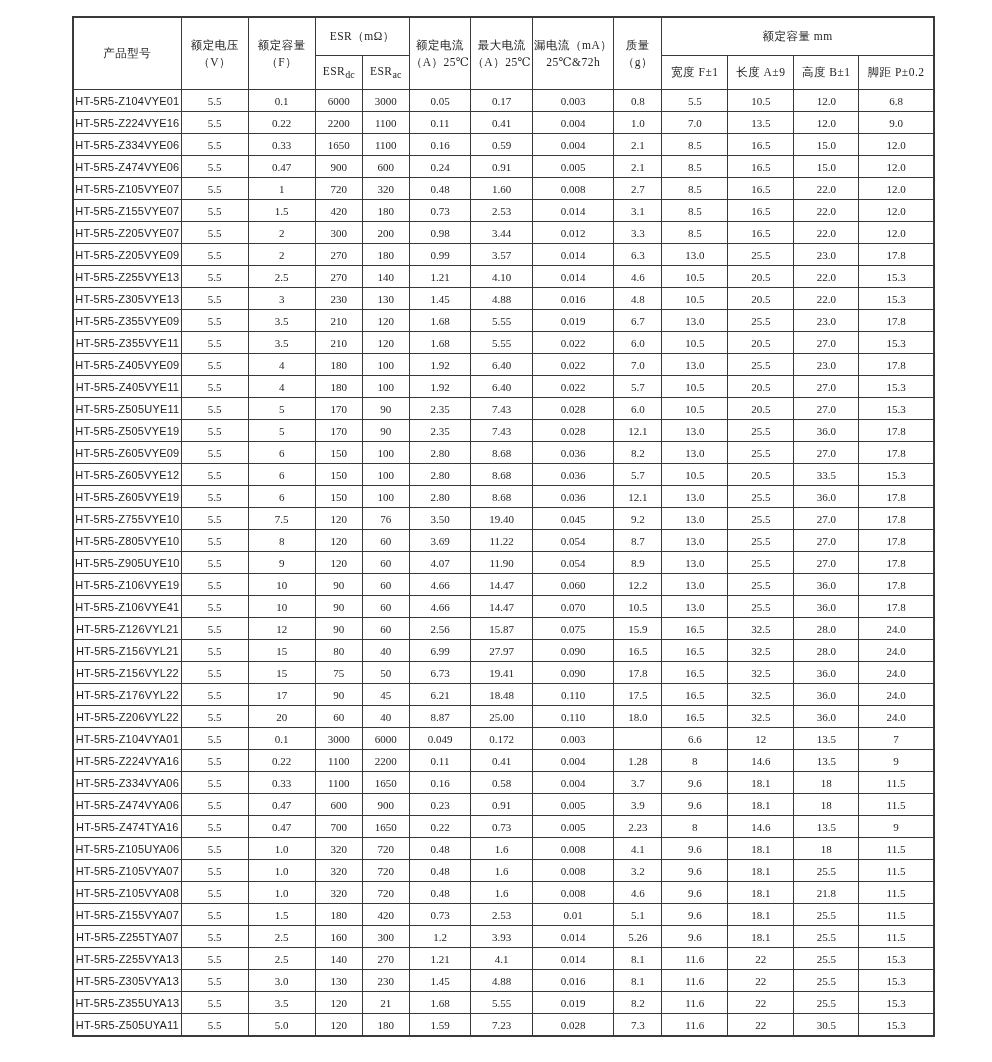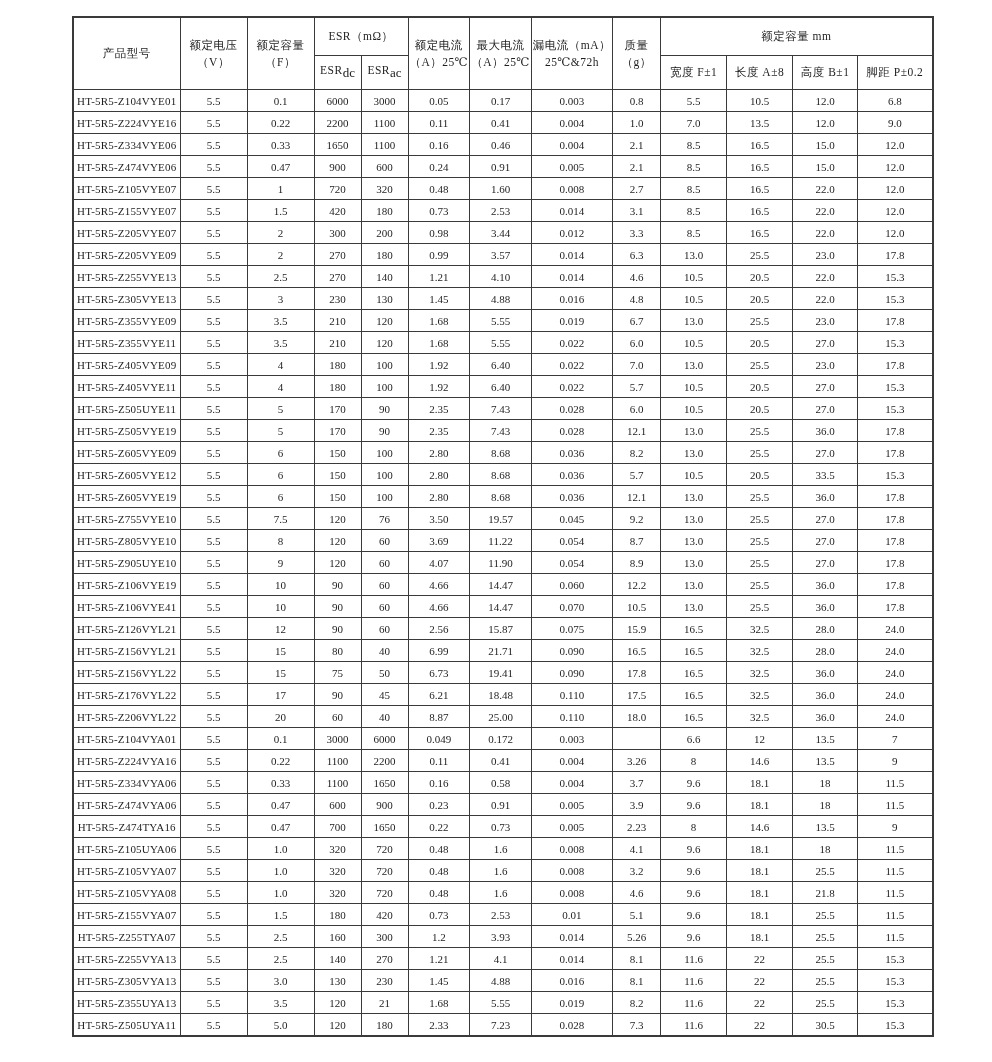--- a/index.html
+++ b/index.html
@@ -52,26 +52,26 @@
   col.c-w      { width: 66px; }
   col.c-l      { width: 66px; }
   col.c-h      { width: 65px; }
   col.c-p      { width: 75px; }
 
   thead tr.h-top th  { height: 37px; }
   thead tr.h-sub th  { height: 33px; }
   .two-line div { line-height: 17px; }
   .rowspan-cell { height: 71px; }
   sub.esr-sub {
-    font-size: 13px;
+    font-size: 10px;
     vertical-align: sub;
     letter-spacing: 0;
   }
   .model-cell {
-    font-family: Liberation Serif, serif;
+    font-family: Liberation Sans, sans-serif;
     letter-spacing: 0.2px;
   }
 </style>
 </head>
 <body>
 
 <div class="page">
   <table class="spec">
     <colgroup>
       <col class="c-model">
@@ -115,21 +115,21 @@
         <th rowspan="2" class="rowspan-cell two-line">
           <div>质量</div>
           <div>（g）</div>
         </th>
         <th colspan="4">额定容量 mm</th>
       </tr>
       <tr class="h-sub">
         <th><span>ESR</span><sub class="esr-sub">dc</sub></th>
         <th><span>ESR</span><sub class="esr-sub">ac</sub></th>
         <th>宽度 F±1</th>
-        <th>长度 A±8</th>
+        <th>长度 A±9</th>
         <th>高度 B±1</th>
         <th>脚距 P±0.2</th>
       </tr>
     </thead>
     <tbody>
         <tr>
           <td class="model-cell">HT-5R5-Z104VYE01</td>
           <td>5.5</td>
           <td>0.1</td>
           <td>6000</td>
@@ -158,21 +158,21 @@
           <td>12.0</td>
           <td>9.0</td>
         </tr>
         <tr>
           <td class="model-cell">HT-5R5-Z334VYE06</td>
           <td>5.5</td>
           <td>0.33</td>
           <td>1650</td>
           <td>1100</td>
           <td>0.16</td>
-          <td>0.46</td>
+          <td>0.59</td>
           <td>0.004</td>
           <td>2.1</td>
           <td>8.5</td>
           <td>16.5</td>
           <td>15.0</td>
           <td>12.0</td>
         </tr>
         <tr>
           <td class="model-cell">HT-5R5-Z474VYE06</td>
           <td>5.5</td>
@@ -413,21 +413,21 @@
           <td>36.0</td>
           <td>17.8</td>
         </tr>
         <tr>
           <td class="model-cell">HT-5R5-Z755VYE10</td>
           <td>5.5</td>
           <td>7.5</td>
           <td>120</td>
           <td>76</td>
           <td>3.50</td>
-          <td>19.57</td>
+          <td>19.40</td>
           <td>0.045</td>
           <td>9.2</td>
           <td>13.0</td>
           <td>25.5</td>
           <td>27.0</td>
           <td>17.8</td>
         </tr>
         <tr>
           <td class="model-cell">HT-5R5-Z805VYE10</td>
           <td>5.5</td>
@@ -503,21 +503,21 @@
           <td>28.0</td>
           <td>24.0</td>
         </tr>
         <tr>
           <td class="model-cell">HT-5R5-Z156VYL21</td>
           <td>5.5</td>
           <td>15</td>
           <td>80</td>
           <td>40</td>
           <td>6.99</td>
-          <td>21.71</td>
+          <td>27.97</td>
           <td>0.090</td>
           <td>16.5</td>
           <td>16.5</td>
           <td>32.5</td>
           <td>28.0</td>
           <td>24.0</td>
         </tr>
         <tr>
           <td class="model-cell">HT-5R5-Z156VYL22</td>
           <td>5.5</td>
@@ -580,21 +580,21 @@
         </tr>
         <tr>
           <td class="model-cell">HT-5R5-Z224VYA16</td>
           <td>5.5</td>
           <td>0.22</td>
           <td>1100</td>
           <td>2200</td>
           <td>0.11</td>
           <td>0.41</td>
           <td>0.004</td>
-          <td>3.26</td>
+          <td>1.28</td>
           <td>8</td>
           <td>14.6</td>
           <td>13.5</td>
           <td>9</td>
         </tr>
         <tr>
           <td class="model-cell">HT-5R5-Z334VYA06</td>
           <td>5.5</td>
           <td>0.33</td>
           <td>1100</td>
@@ -757,21 +757,21 @@
           <td>22</td>
           <td>25.5</td>
           <td>15.3</td>
         </tr>
         <tr>
           <td class="model-cell">HT-5R5-Z505UYA11</td>
           <td>5.5</td>
           <td>5.0</td>
           <td>120</td>
           <td>180</td>
-          <td>2.33</td>
+          <td>1.59</td>
           <td>7.23</td>
           <td>0.028</td>
           <td>7.3</td>
           <td>11.6</td>
           <td>22</td>
           <td>30.5</td>
           <td>15.3</td>
         </tr>
       </tbody>
   </table>

